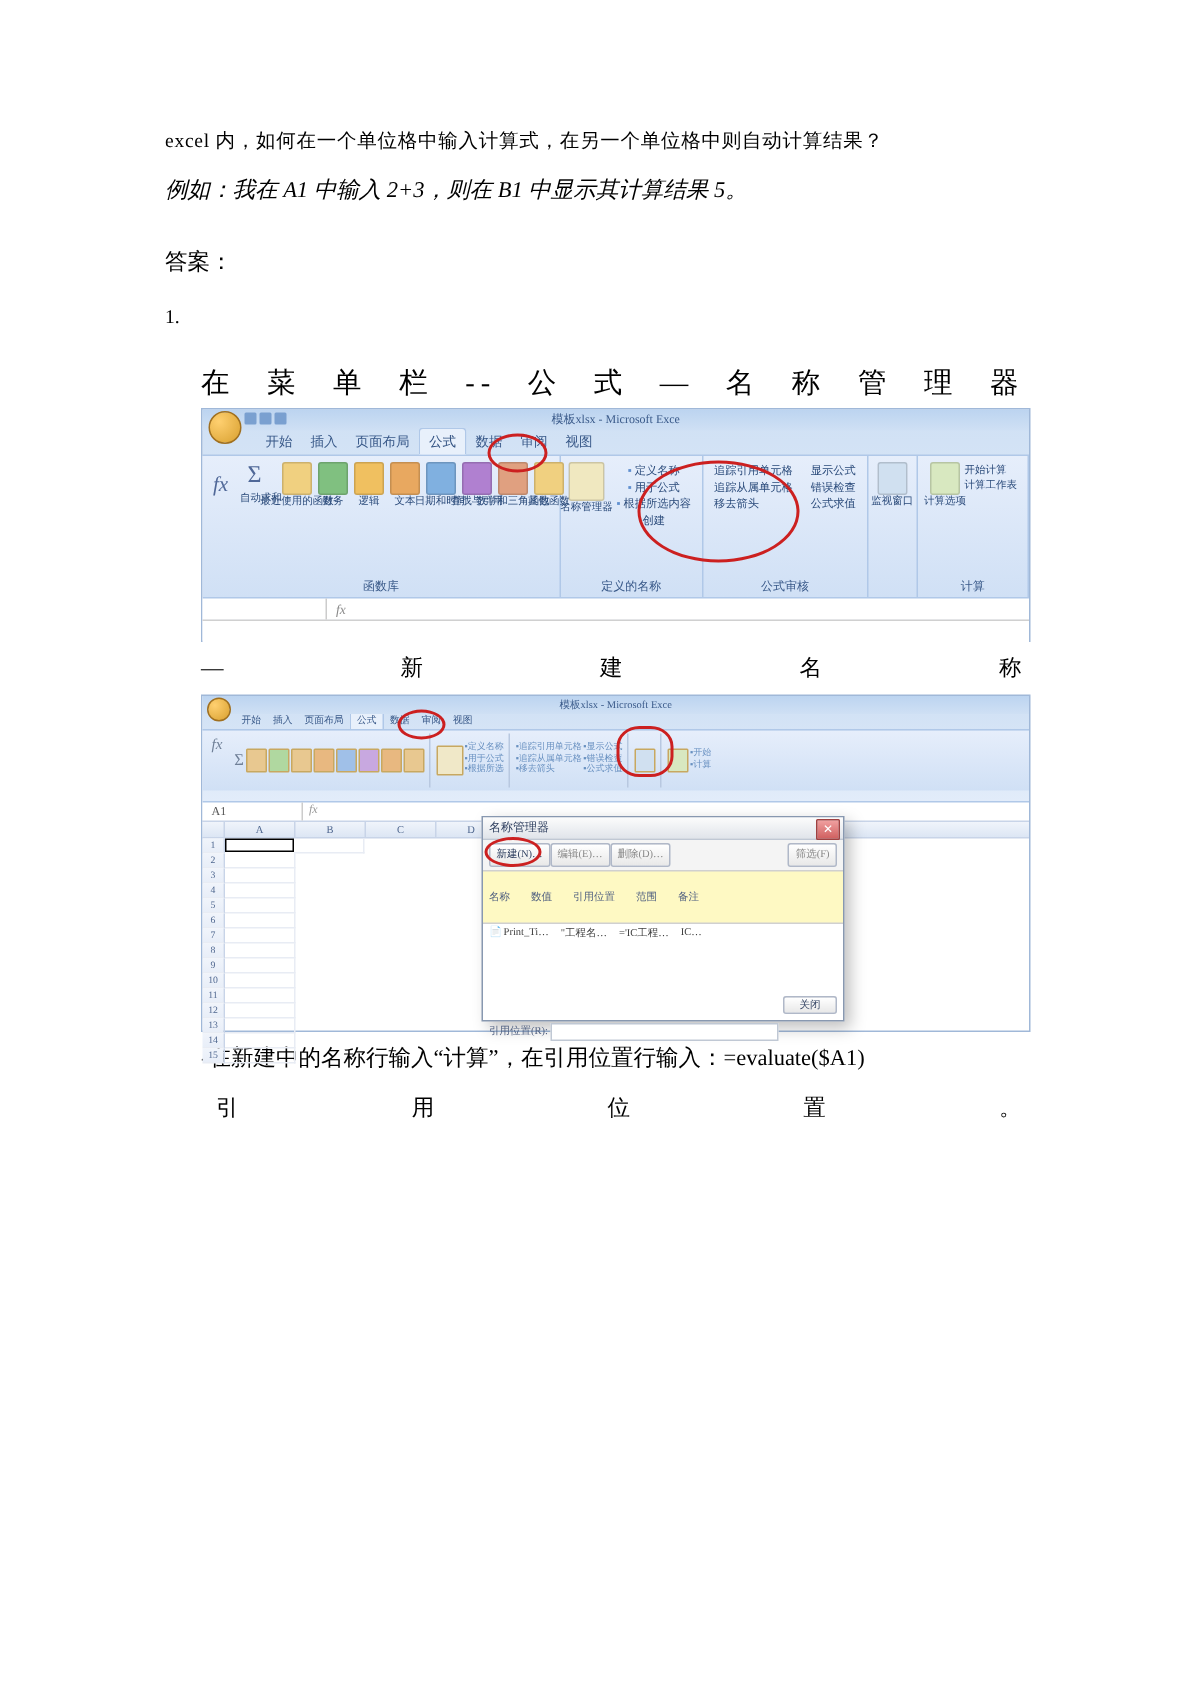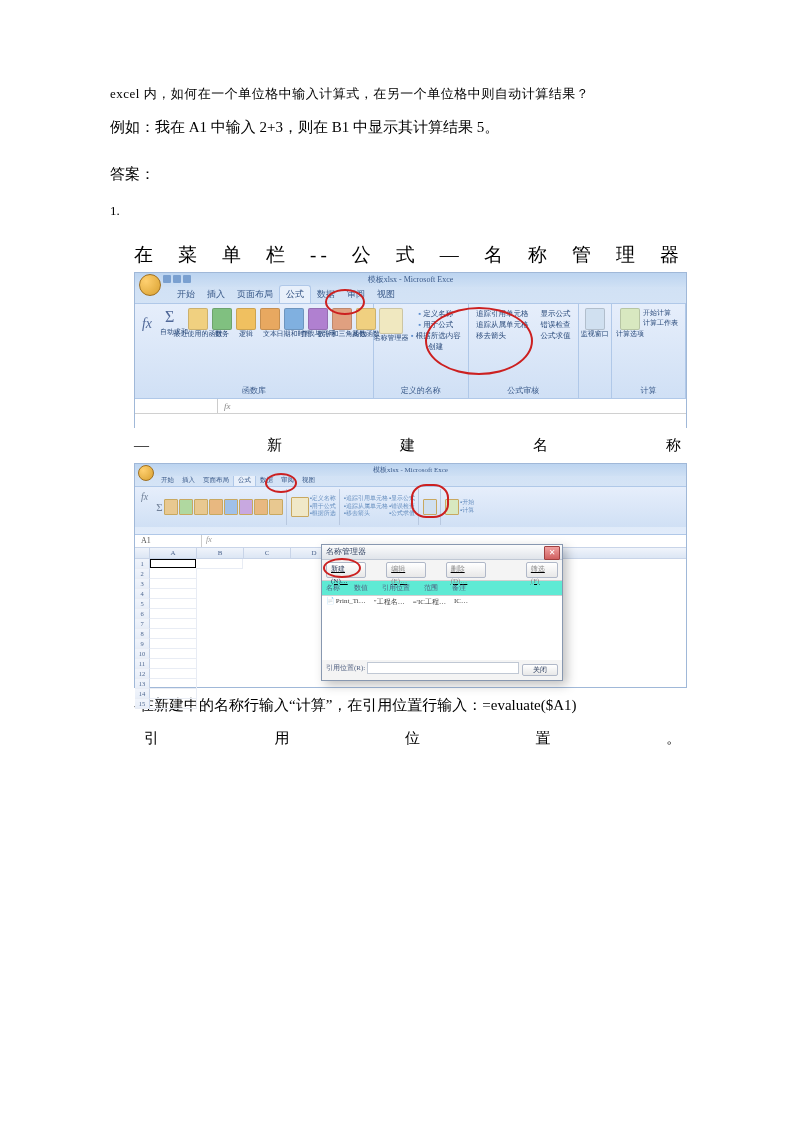--- a/index.html
+++ b/index.html
@@ -18,20 +18,21 @@
     font-size: 13px;
     color: #000;
     margin-bottom: 12px;
     letter-spacing: 0.5px;
   }
   .body-text {
     font-size: 15px;
     color: #000;
     margin-bottom: 10px;
     line-height: 1.7;
+    font-style: italic;
   }
   .answer-label {
     font-size: 15px;
     margin-top: 24px;
     margin-bottom: 14px;
   }
   .justified {
     text-align: justify;
     text-align-last: justify;
     font-size: 15px;
@@ -392,43 +393,42 @@
     color: #fff;
     font-size: 8px;
     text-align: center;
     line-height: 11px;
     border-radius: 1px;
   }
   .dialog .toolbar {
     height: 16px;
     padding: 2px 4px;
     display: flex;
-    gap: 20px;
-    text-decoration: underline;
+    gap: 0;
   }
   .dialog .btn {
     border: 1px solid #b0b8c8;
     background: linear-gradient(#fff,#e8e8e8);
     padding: 0 4px;
     font-size: 7px;
     line-height: 12px;
     border-radius: 2px;
     color: #888;
   }
   .dialog .btn.act {
     color: #304060;
   }
   .dialog .listhead {
-    background: #5eead4;
+    background: #fef9c3;
     border-top: 1px solid #d0d0d0;
     border-bottom: 1px solid #d0d0d0;
     display: flex;
     font-size: 7px;
     color: #506080;
-    padding: 2px 4px;
+    padding: 12px 4px;
     gap: 14px;
   }
   .dialog .listbody {
     background: #fff;
     height: 62px;
     padding: 1px 4px;
     font-size: 7px;
     color: #404040;
     overflow: hidden;
   }

